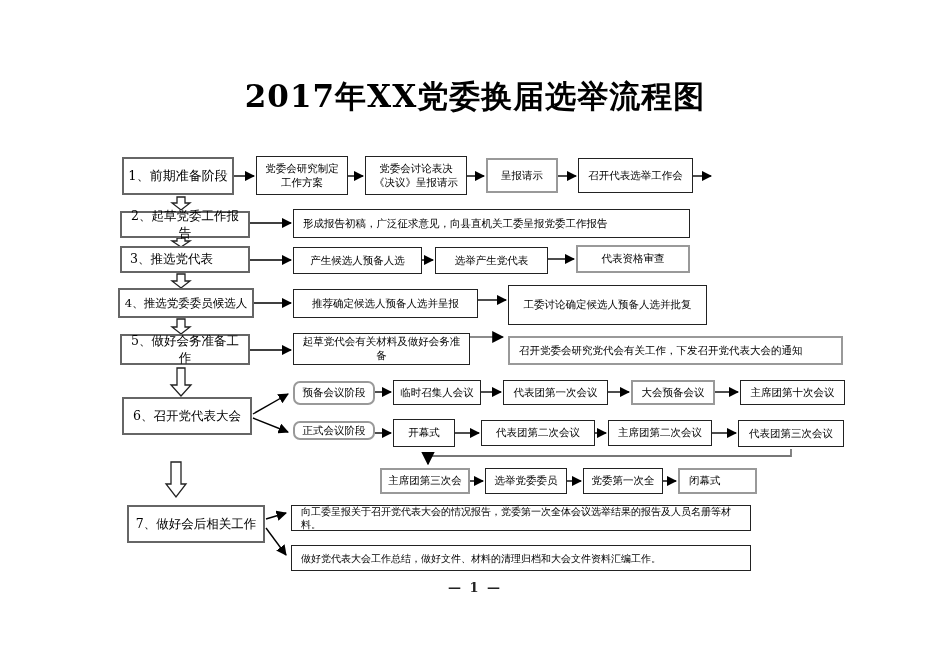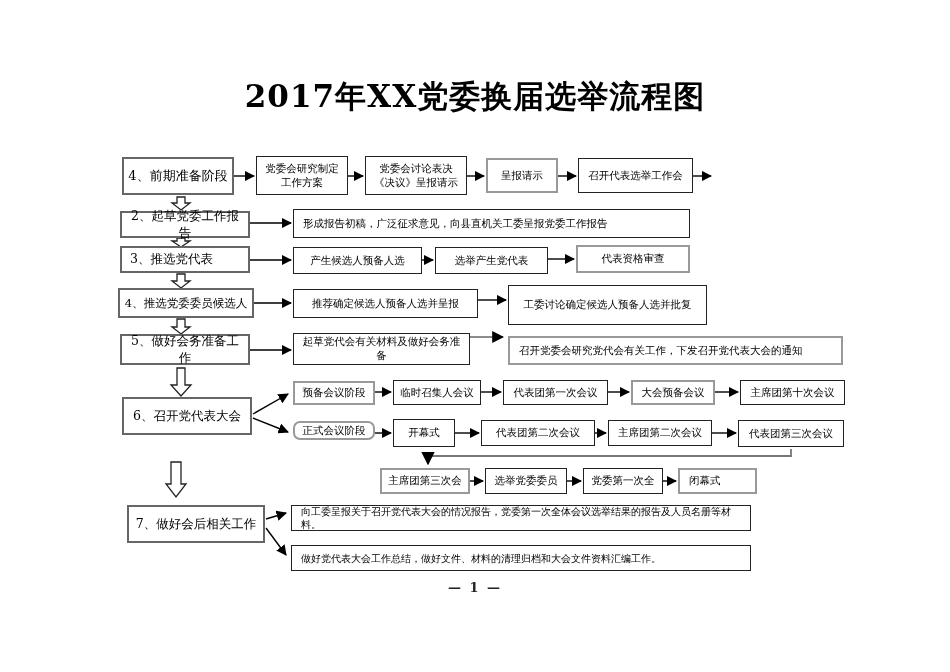--- a/index.html
+++ b/index.html
@@ -82,21 +82,21 @@
     <path d="M791,449 L791,456 L428,456 L428,464" fill="none" stroke="#777" stroke-width="1.8" marker-end="url(#arw)"></path>
 
     <polygon points="177,197 185,197 185,203 190,203 181,210 172,203 177,203" fill="#fff" stroke="#222" stroke-width="1.3"></polygon>
     <polygon points="177,238 185,238 185,241 190,241 181,247 172,241 177,241" fill="#fff" stroke="#222" stroke-width="1.3"></polygon>
     <polygon points="177,274 185,274 185,281 190,281 181,288 172,281 177,281" fill="#fff" stroke="#222" stroke-width="1.3"></polygon>
     <polygon points="177,319 185,319 185,327 190,327 181,334 172,327 177,327" fill="#fff" stroke="#222" stroke-width="1.3"></polygon>
     <polygon points="177,368 185,368 185,385 191,385 181,396 171,385 177,385" fill="#fff" stroke="#222" stroke-width="1.3"></polygon>
     <polygon points="171,462 181,462 181,484 186,484 176,497 166,484 171,484" fill="#fff" stroke="#222" stroke-width="1.3"></polygon>
   </svg>
 
-  <div class="nd step" style="left:122px;top:157px;width:112px;height:38px;font-size:13px;">4、前期准备阶段</div>
+  <div class="nd step" style="left:122px;top:157px;width:112px;height:38px;font-size:13px;">1、前期准备阶段</div>
   <div class="nd step" style="left:120px;top:211px;width:130px;height:27px;">2、起草党委工作报告</div>
   <div class="nd step" style="left:120px;top:246px;width:130px;height:27px;justify-content:flex-start;text-align:left;padding-left:8px;">3、推选党代表</div>
   <div class="nd step" style="left:118px;top:288px;width:136px;height:30px;font-size:11.5px;">4、推选党委委员候选人</div>
   <div class="nd step" style="left:120px;top:334px;width:130px;height:31px;">5、做好会务准备工作</div>
   <div class="nd step" style="left:122px;top:397px;width:130px;height:38px;">6、召开党代表大会</div>
   <div class="nd step" style="left:127px;top:505px;width:138px;height:38px;">7、做好会后相关工作</div>
 
   <div class="nd proc" style="left:256px;top:156px;width:92px;height:39px;">党委会研究制定工作方案</div>
   <div class="nd proc" style="left:365px;top:156px;width:102px;height:39px;">党委会讨论表决《决议》呈报请示</div>
   <div class="nd proc lite" style="left:486px;top:158px;width:72px;height:35px;">呈报请示</div>
@@ -107,21 +107,21 @@
   <div class="nd proc" style="left:293px;top:247px;width:129px;height:27px;">产生候选人预备人选</div>
   <div class="nd proc" style="left:435px;top:247px;width:113px;height:27px;">选举产生党代表</div>
   <div class="nd proc lite" style="left:576px;top:245px;width:114px;height:28px;">代表资格审查</div>
 
   <div class="nd proc" style="left:293px;top:289px;width:185px;height:29px;">推荐确定候选人预备人选并呈报</div>
   <div class="nd proc" style="left:508px;top:285px;width:199px;height:40px;">工委讨论确定候选人预备人选并批复</div>
 
   <div class="nd proc" style="left:293px;top:333px;width:177px;height:32px;">起草党代会有关材料及做好会务准备</div>
   <div class="nd proc wide lite" style="left:508px;top:336px;width:335px;height:29px;">召开党委会研究党代会有关工作，下发召开党代表大会的通知</div>
 
-  <div class="nd proc lite" style="left:293px;top:381px;width:82px;height:24px;">预备会议阶段</div>
+  <div class="nd proc lite" style="left:293px;top:381px;width:82px;height:24px;border-radius:7px;">预备会议阶段</div>
   <div class="nd proc" style="left:393px;top:380px;width:88px;height:25px;">临时召集人会议</div>
   <div class="nd proc" style="left:503px;top:380px;width:105px;height:25px;">代表团第一次会议</div>
   <div class="nd proc lite" style="left:631px;top:380px;width:84px;height:25px;">大会预备会议</div>
   <div class="nd proc" style="left:740px;top:380px;width:105px;height:25px;">主席团第十次会议</div>
 
   <div class="nd proc lite" style="left:293px;top:421px;width:82px;height:19px;border-radius:7px;">正式会议阶段</div>
   <div class="nd proc" style="left:393px;top:419px;width:62px;height:28px;">开幕式</div>
   <div class="nd proc" style="left:481px;top:420px;width:114px;height:26px;">代表团第二次会议</div>
   <div class="nd proc" style="left:608px;top:420px;width:104px;height:26px;">主席团第二次会议</div>
   <div class="nd proc" style="left:738px;top:420px;width:106px;height:27px;">代表团第三次会议</div>

